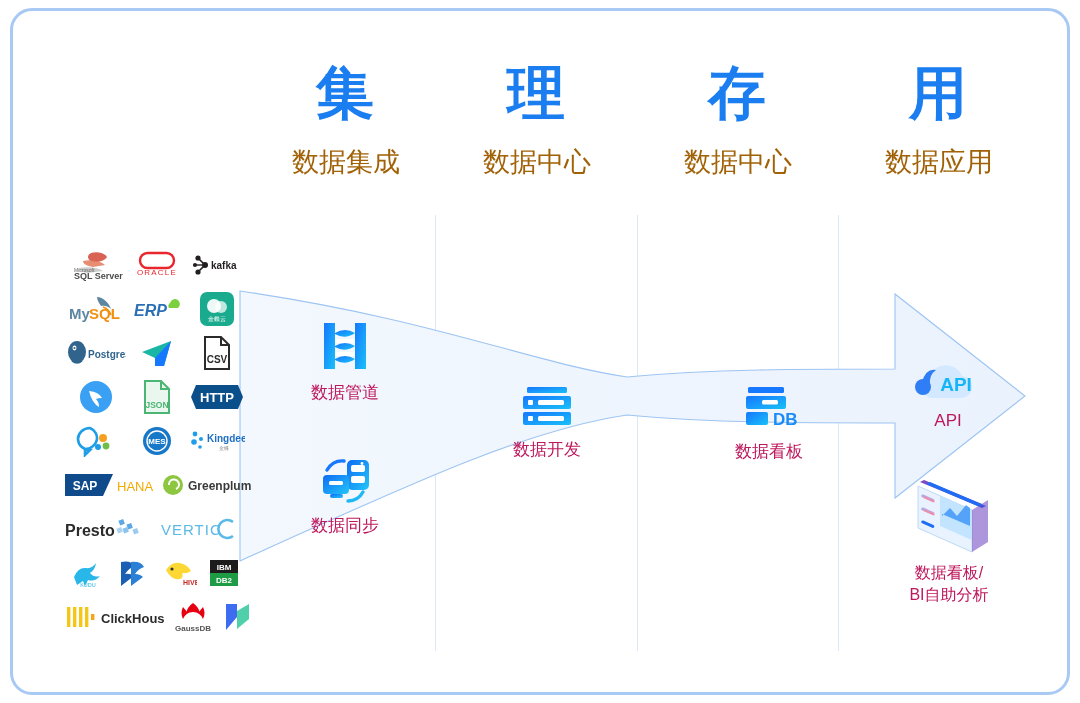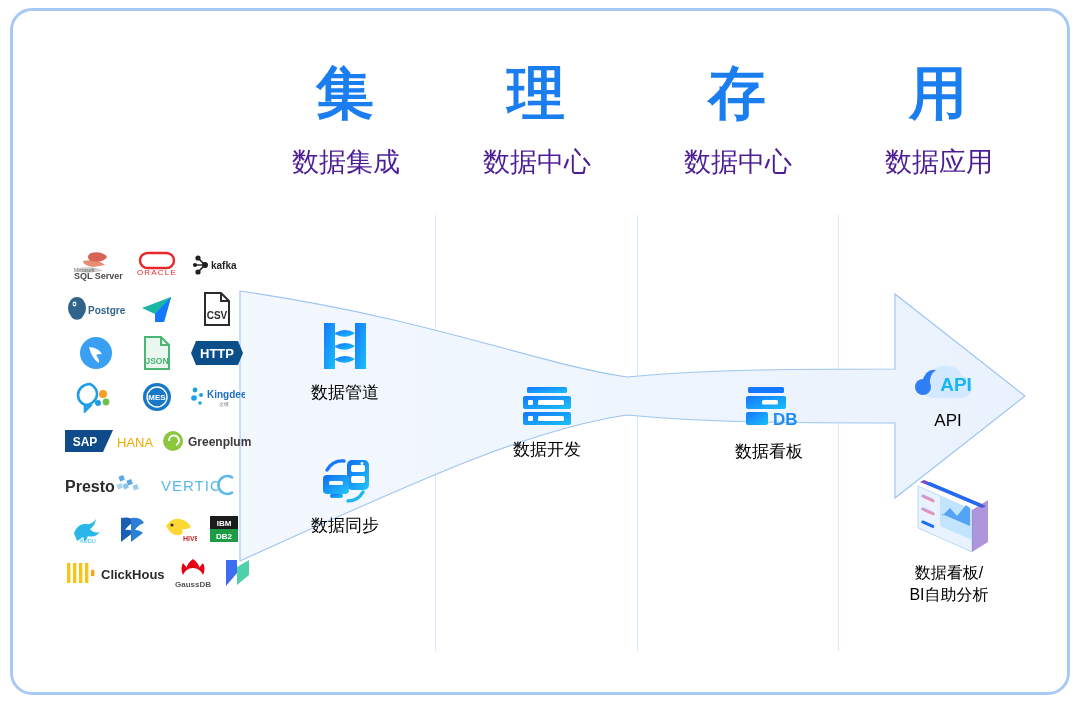--- a/index.html
+++ b/index.html
@@ -17,21 +17,21 @@
     overflow:hidden;
   }
   
   .headers{ position:absolute; left:0; top:0; width:100%; height:210px; }
   .hcol{ position:absolute; top:52px; width:200px; text-align:center; }
   .hcol .big{
     font-size:58px; font-weight:700; color:#1a7df0;
     line-height:1.05; letter-spacing:2px;
   }
   .hcol .sub{
-    margin-top:20px; font-size:27px; color:#4c1d95; font-weight:400;
+    margin-top:20px; font-size:27px; color:#a16207; font-weight:400;
   }
   
   .divider{
     position:absolute; top:204px; width:1px; height:436px;
     background:#d9e8fb;
   }
   
   .logo-grid{
     position:absolute; left:52px; top:232px;
     width:182px; height:372px;
@@ -42,21 +42,21 @@
          height:40px; }
   .c1{ width:62px;text-align:right; } .c2{ width:60px; } .c3{ width:60px; }
   .c4{ width:46px; }
   .wide{ width:110px; justify-content:flex-start; }
   .wide2{ width:72px; }
   
   .funnelwrap{ position:absolute; left:0; top:0; width:1060px; height:687px;
                pointer-events:none; }
   
   .stage{ position:absolute; text-align:center; }
-  .stage .cap{ font-size:17px; color:#000000; margin-top:9px; line-height:1.35; }
+  .stage .cap{ font-size:17px; color:#be185d; margin-top:9px; line-height:1.35; }
   .stage .cap.small{ font-size:16px; }
   .ico{ display:block; margin:0 auto; }
 </style>
 </head>
 <body>
 
 <div id="frame">
 
   <div class="headers">
     <div class="hcol" style="left:233px;">
@@ -140,20 +140,44 @@
             <circle cx="14" cy="12" r="3"></circle>
             <path d="M7 5 L13 11 M7 19 L13 13" stroke="#231f20" stroke-width="1.6"></path>
             <circle cx="4" cy="12" r="2.1"></circle>
             <path d="M5 12 L11 12" stroke="#231f20" stroke-width="1.4"></path>
           </g>
           <text x="20" y="16" font-size="10" font-weight="700" fill="#231f20" font-family="Liberation Sans">kafka</text>
         </svg>
       </div>
     </div>
 
+    <div class="lrow">
+      <div class="cell c1">
+        <svg width="58" height="32" viewBox="0 0 58 32">
+          <path d="M30 4 C36 4 42 10 44 16 C42 14 38 12 34 13 C32 10 30 7 30 4Z" fill="#5d87a1"></path>
+          <path d="M36 14 q6 2 8 8" stroke="#f29111" stroke-width="1.6" fill="none"></path>
+          <text x="2" y="26" font-size="15" font-weight="700" fill="#5d87a1" font-family="Liberation Sans">My</text>
+          <text x="22" y="26" font-size="15" font-weight="700" fill="#f29111" font-family="Liberation Sans">SQL</text>
+        </svg>
+      </div>
+      <div class="cell c2">
+        <svg width="50" height="28" viewBox="0 0 50 28">
+          <text x="2" y="21" font-size="16" font-style="italic" font-weight="700" fill="#2b6fb5" font-family="Liberation Sans">ERP</text>
+          <path d="M38 8 a5 5 0 1 1 8 5 h-9 a3.5 3.5 0 0 1 1-5Z" fill="#7ccf3f"></path>
+        </svg>
+      </div>
+      <div class="cell c3">
+        <svg width="34" height="34" viewBox="0 0 34 34">
+          <rect x="0" y="0" width="34" height="34" rx="7" fill="#1aab8e"></rect>
+          <circle cx="14" cy="14" r="7" fill="#ffffff" opacity=".92"></circle>
+          <circle cx="21" cy="15" r="6" fill="#ffffff" opacity=".72"></circle>
+          <text x="17" y="29" font-size="6" fill="#fff" text-anchor="middle" font-family="Liberation Sans">金蝶云</text>
+        </svg>
+      </div>
+    </div>
 
     <div class="lrow">
       <div class="cell c1">
         <svg width="60" height="28" viewBox="0 0 60 28">
           <ellipse cx="11" cy="13" rx="9" ry="11" fill="#31648c"></ellipse>
           <ellipse cx="8.5" cy="9" rx="2" ry="2.4" fill="#fff"></ellipse>
           <circle cx="8.5" cy="9" r="1.1" fill="#31648c"></circle>
           <path d="M6 22 q5 4 10 0" stroke="#31648c" stroke-width="1.4" fill="none"></path>
           <text x="22" y="19" font-size="10" font-weight="700" fill="#31648c" font-family="Liberation Sans">PostgreSQL</text>
         </svg>

